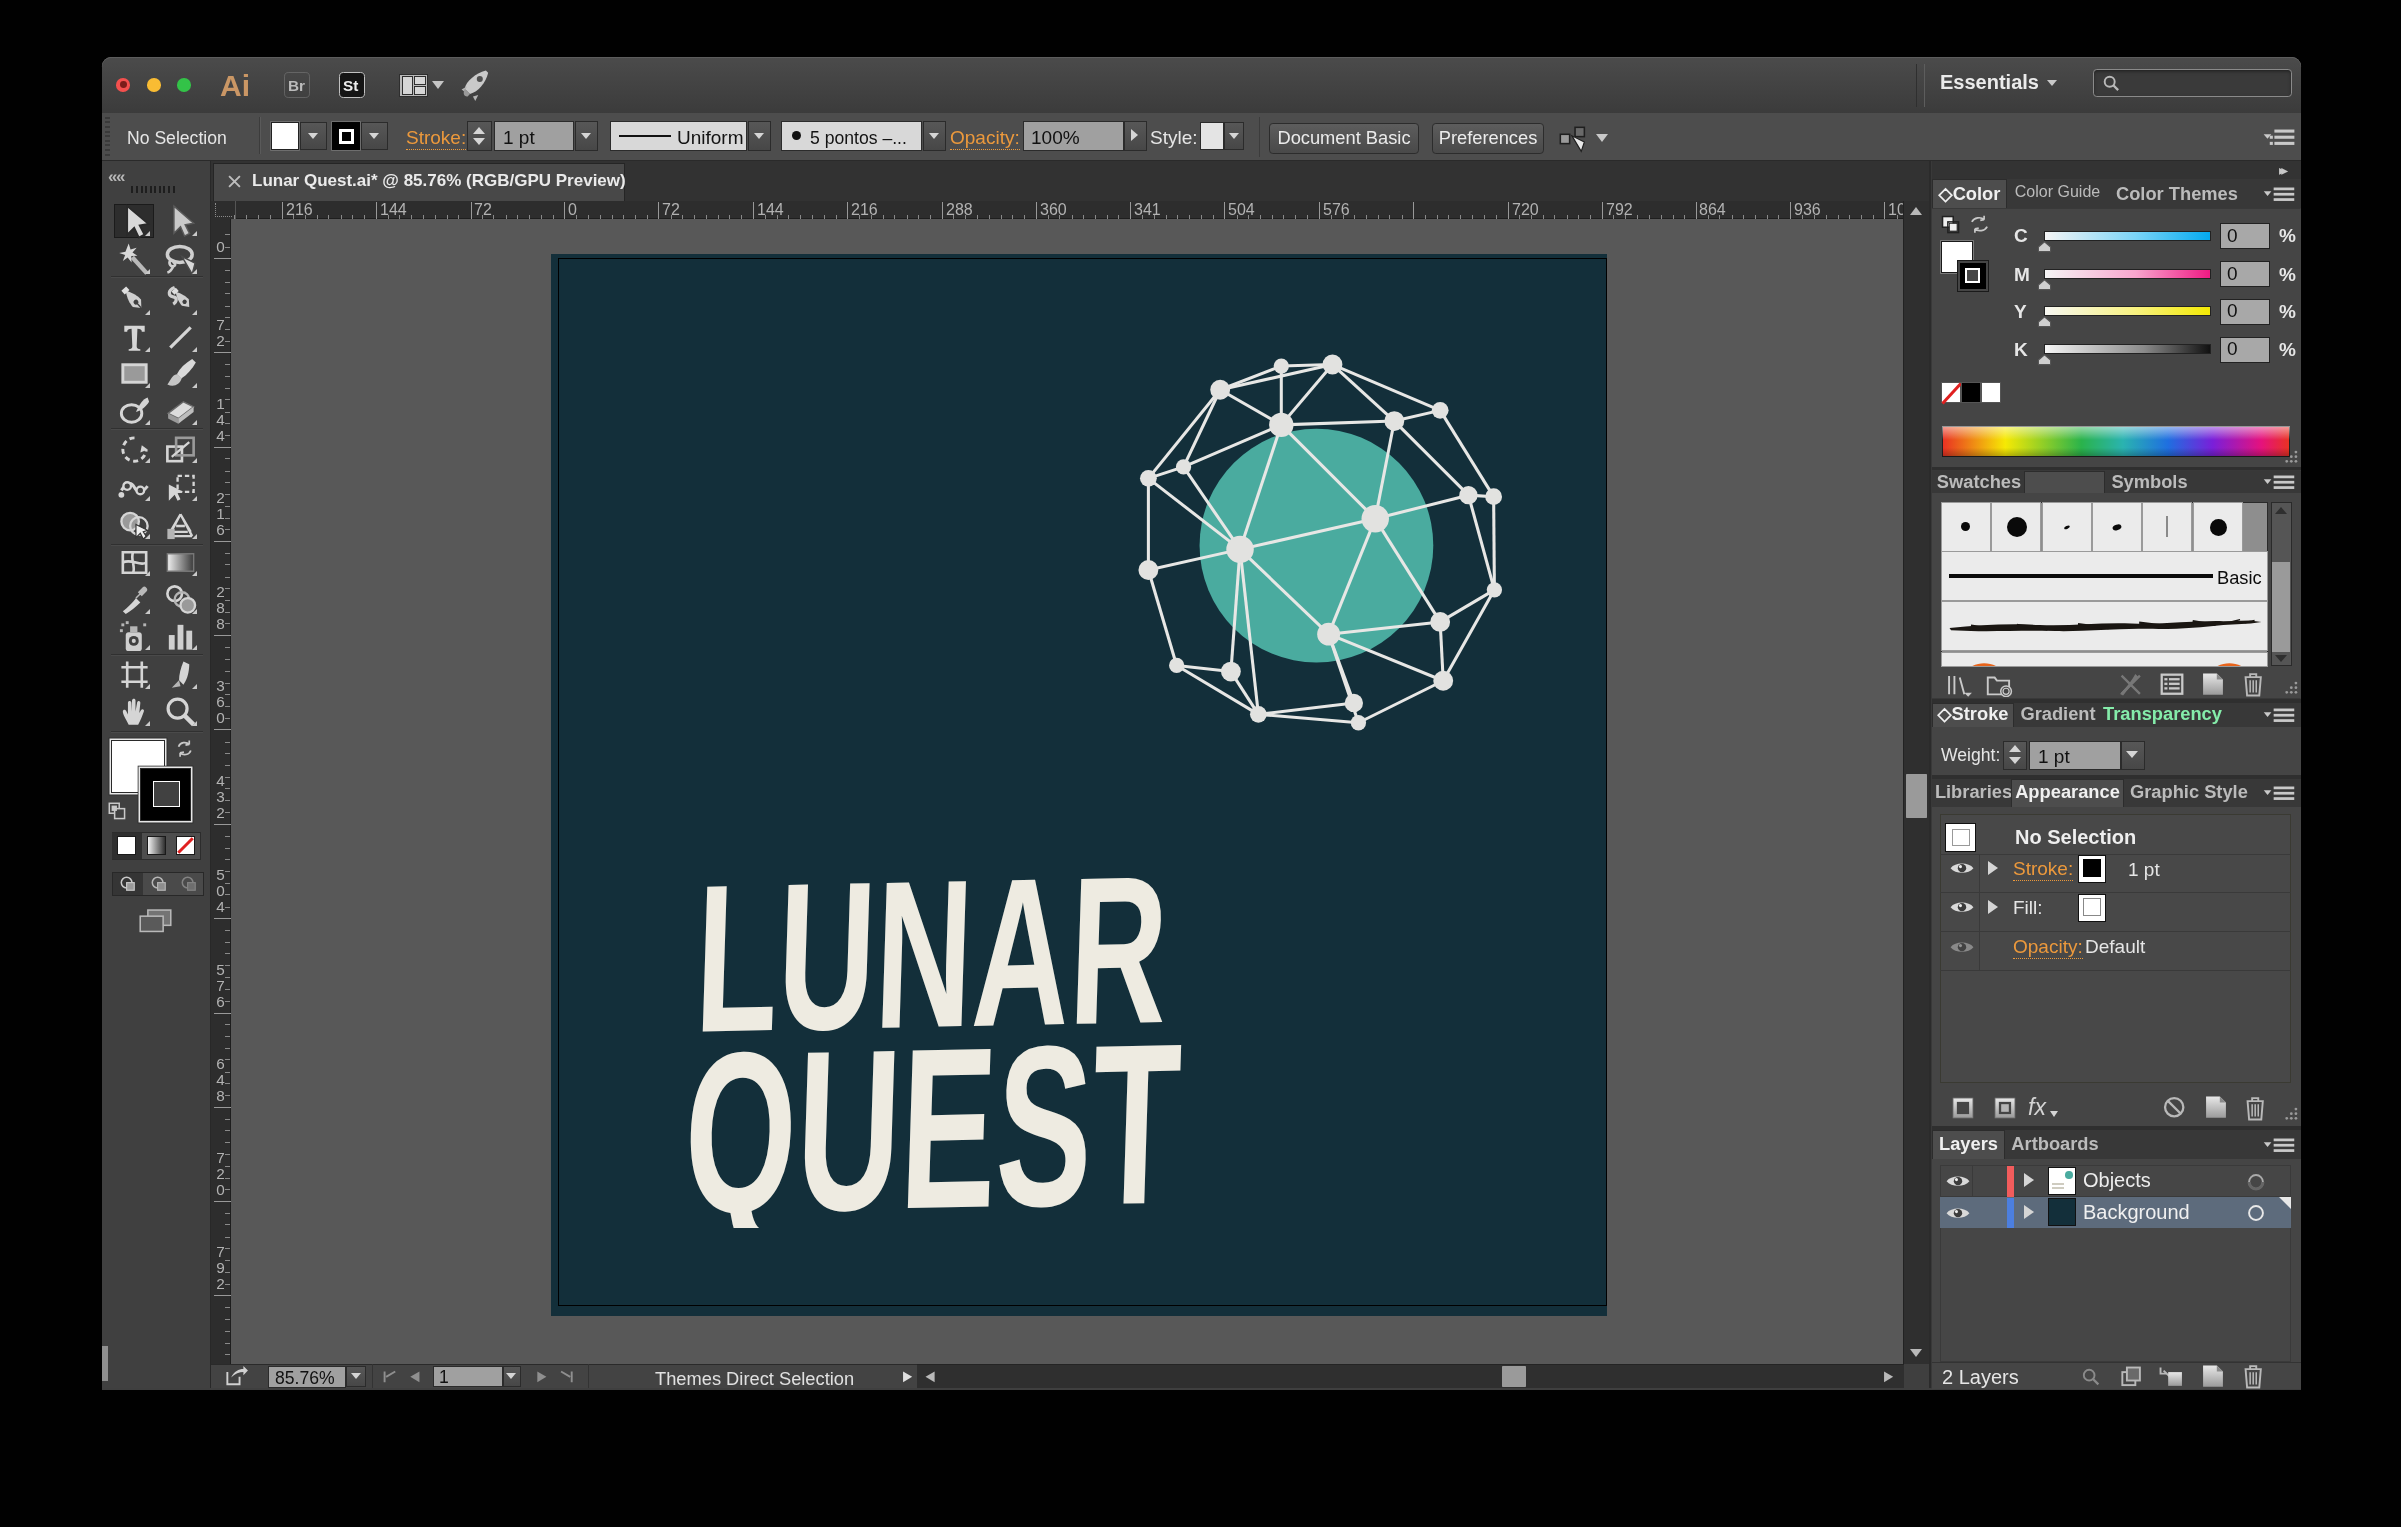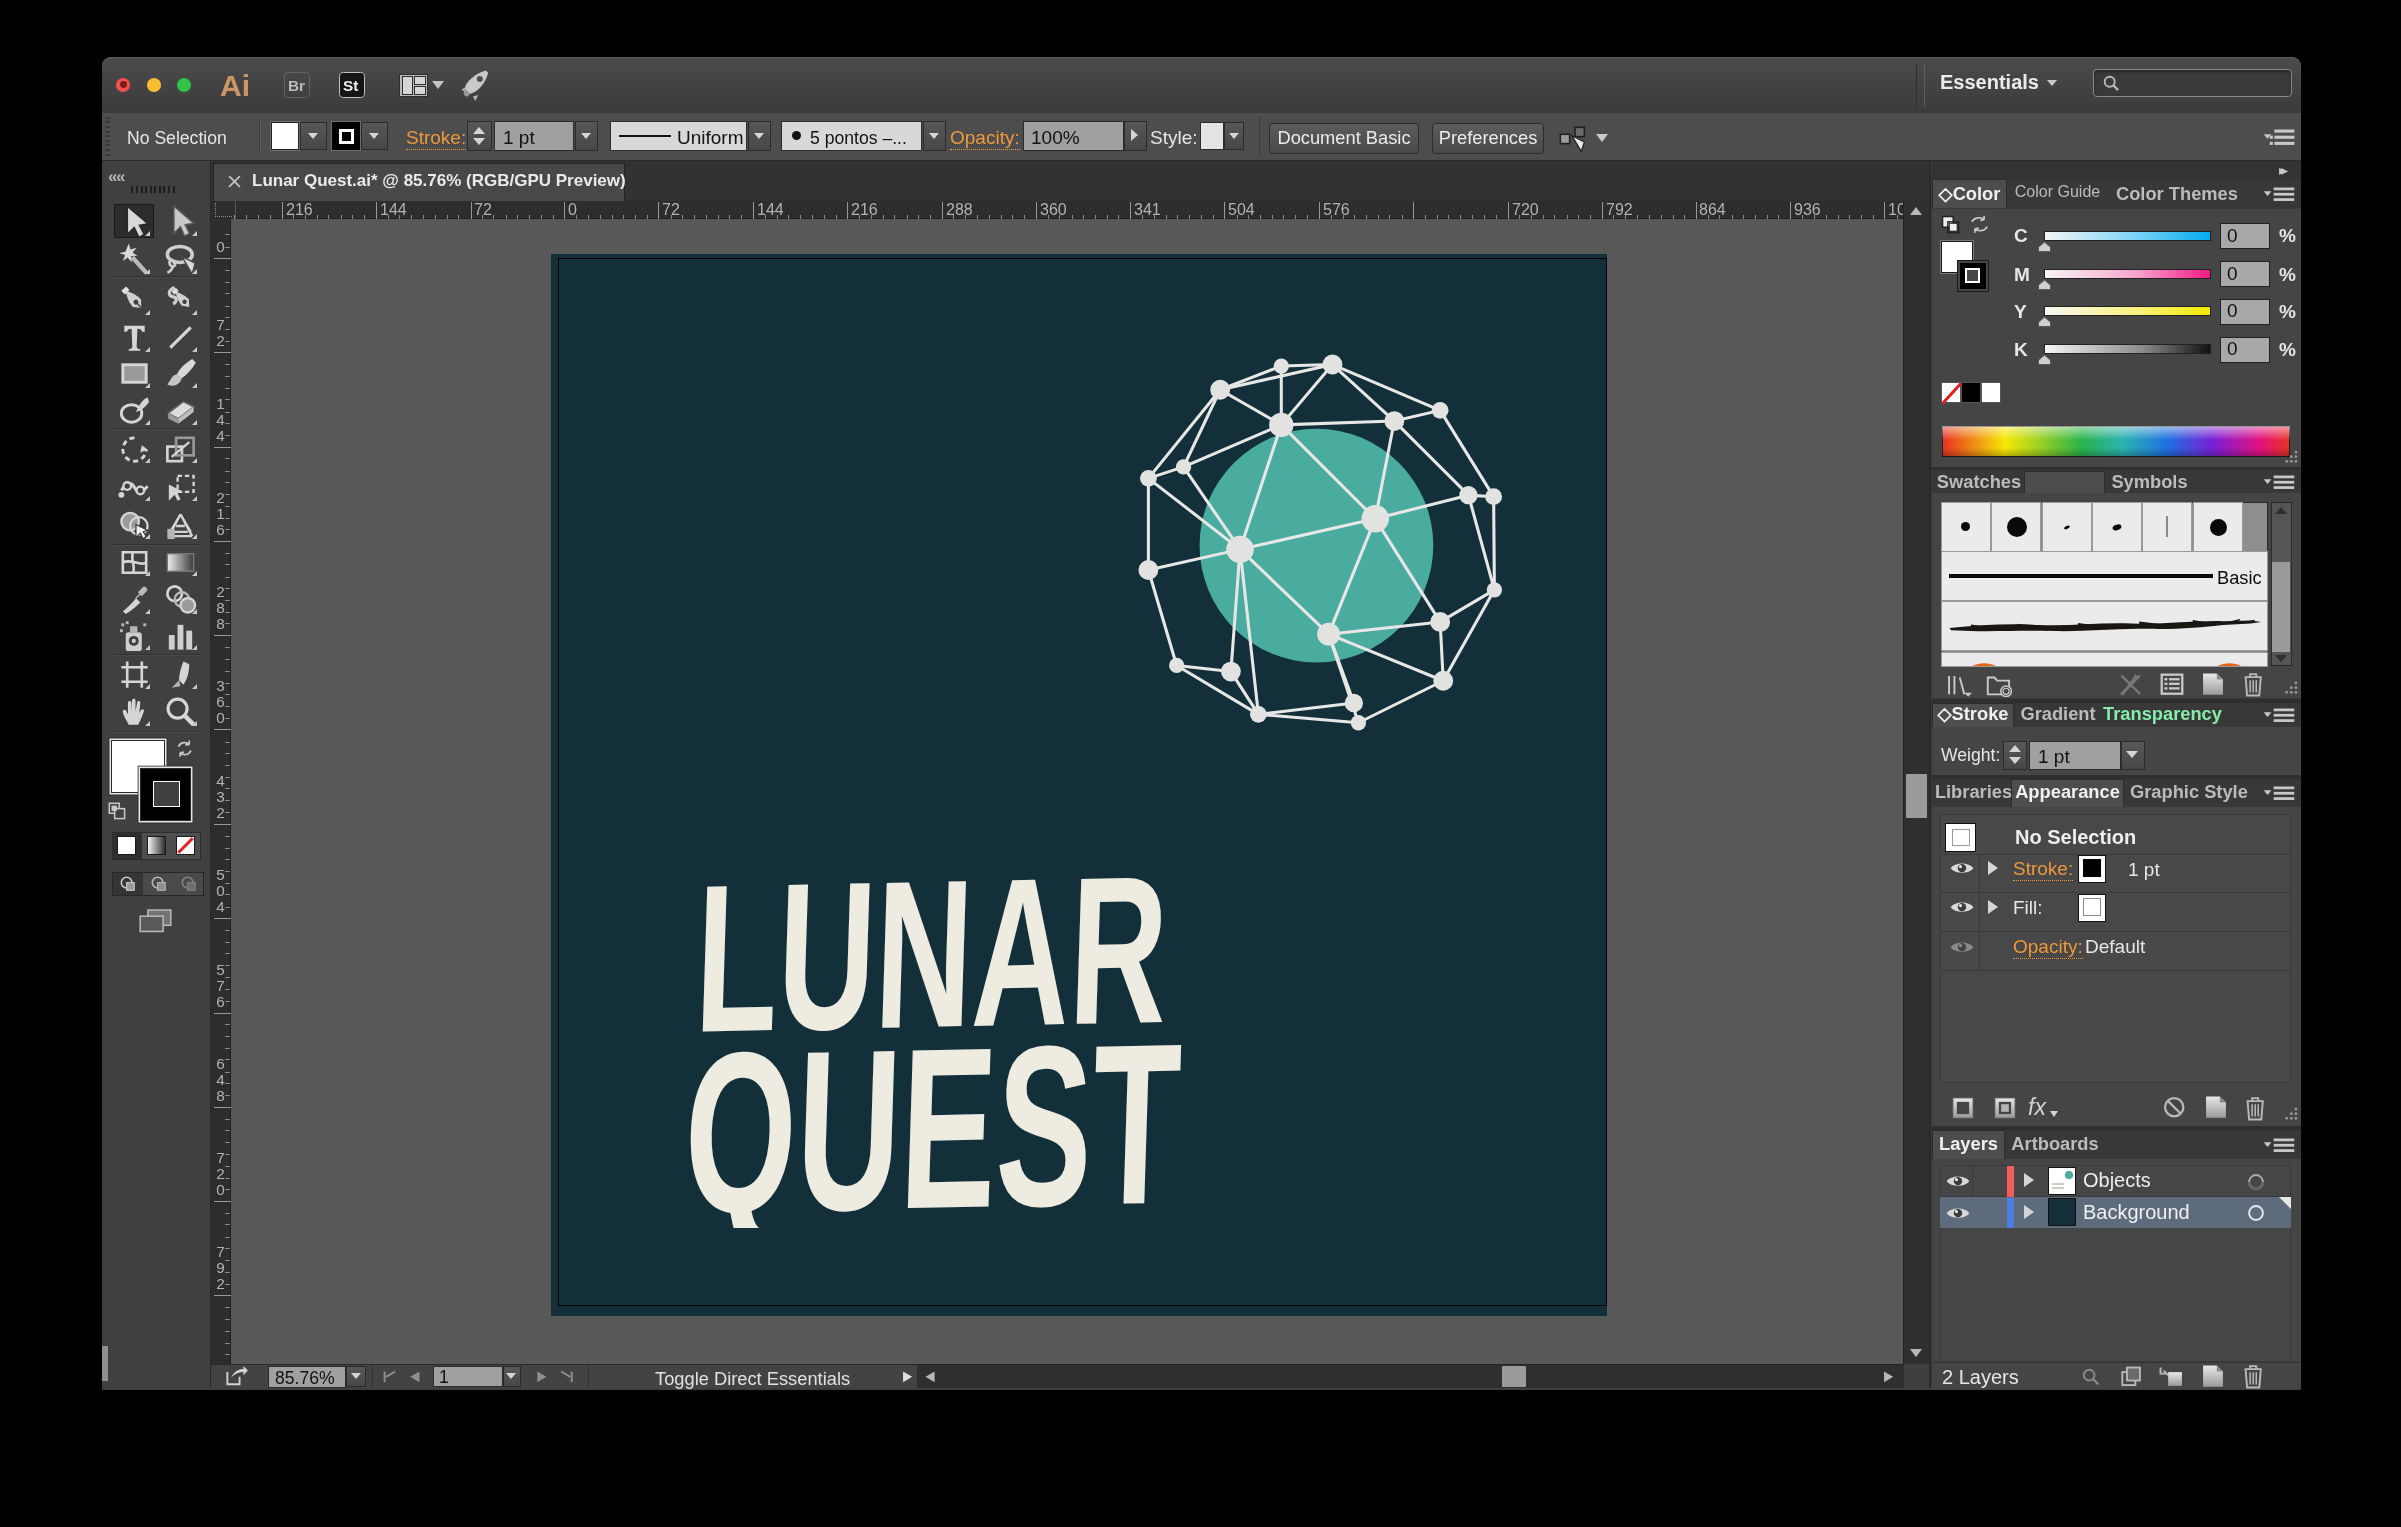--- a/index.html
+++ b/index.html
@@ -519,21 +519,21 @@
 <div class="" style="left:439px;top:1367px;font-size:17.6px;color:#101010;font-weight:400;white-space:nowrap;opacity:.99;">1</div>
 <div class="" style="left:503px;top:1366px;width:18.3px;height:20.6px;background:linear-gradient(#575757,#474747);border:0.8px solid #2b2b2b"></div>
 <div style="left:506px;top:1373px;width:0;height:0;border-left:5.3px solid transparent;border-right:5.3px solid transparent;border-top:6.9px solid #d5d5d5"></div>
 <svg style="left:535px;top:1370px" width="13.7" height="13.7" viewBox="0 0 18 18">
     <path d="M3 2 L15 9 L3 16 Z" fill="#8f8f8f"></path>
   </svg>
 <svg style="left:558px;top:1370px" width="18.3" height="13.7" viewBox="0 0 24 18">
     <path d="M18 2 L18 16 M4 2 L16 9 Z" stroke="#8f8f8f" stroke-width="2.5" fill="#8f8f8f"></path>
   </svg>
 <div class="" style="left:588px;top:1364px;width:0.8px;height:24.4px;background:#333"></div>
-<div class="" style="left:655px;top:1368px;font-size:18.3px;color:#e2e2e2;font-weight:400;white-space:nowrap;opacity:.99;">Toggle Direct Essentials</div>
+<div class="" style="left:655px;top:1368px;font-size:18.3px;color:#e2e2e2;font-weight:400;white-space:nowrap;opacity:.99;">Themes Direct Selection</div>
 <svg style="left:900px;top:1370px" width="13.7" height="13.7" viewBox="0 0 18 18">
     <path d="M4 2 L16 9 L4 16 Z" fill="#e0e0e0"></path>
   </svg>
 <div class="" style="left:917px;top:1364px;width:987px;height:24.4px;background:#2f2f2f;border-top:0.8px solid #242424"></div>
 <svg style="left:924px;top:1370px" width="13.7" height="13.7" viewBox="0 0 18 18">
     <path d="M14 2 L2 9 L14 16 Z" fill="#b9b9b9"></path>
   </svg>
 <div class="" style="left:1502px;top:1366px;width:24px;height:20.6px;background:#9a9a9a;border-radius:0.8px"></div>
 <svg style="left:1881px;top:1370px" width="13.7" height="13.7" viewBox="0 0 18 18">
     <path d="M4 2 L16 9 L4 16 Z" fill="#b9b9b9"></path>

